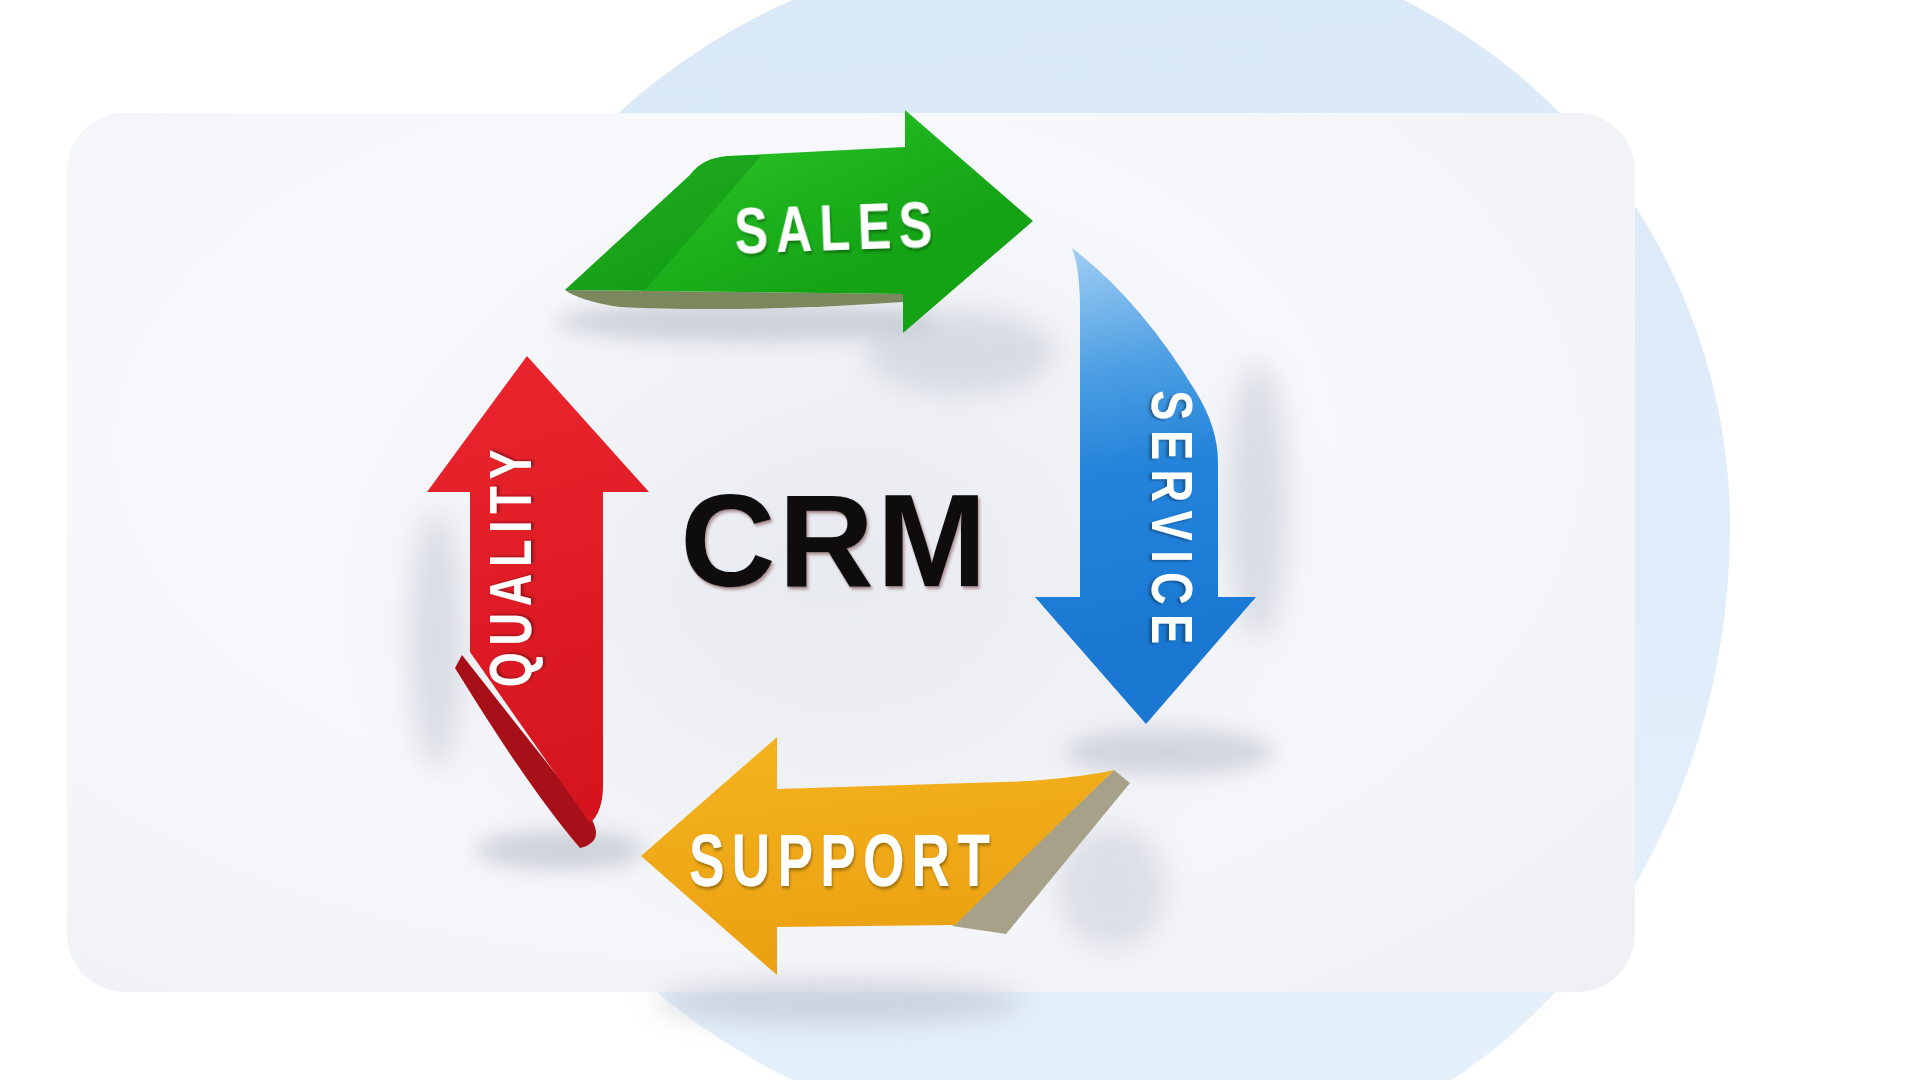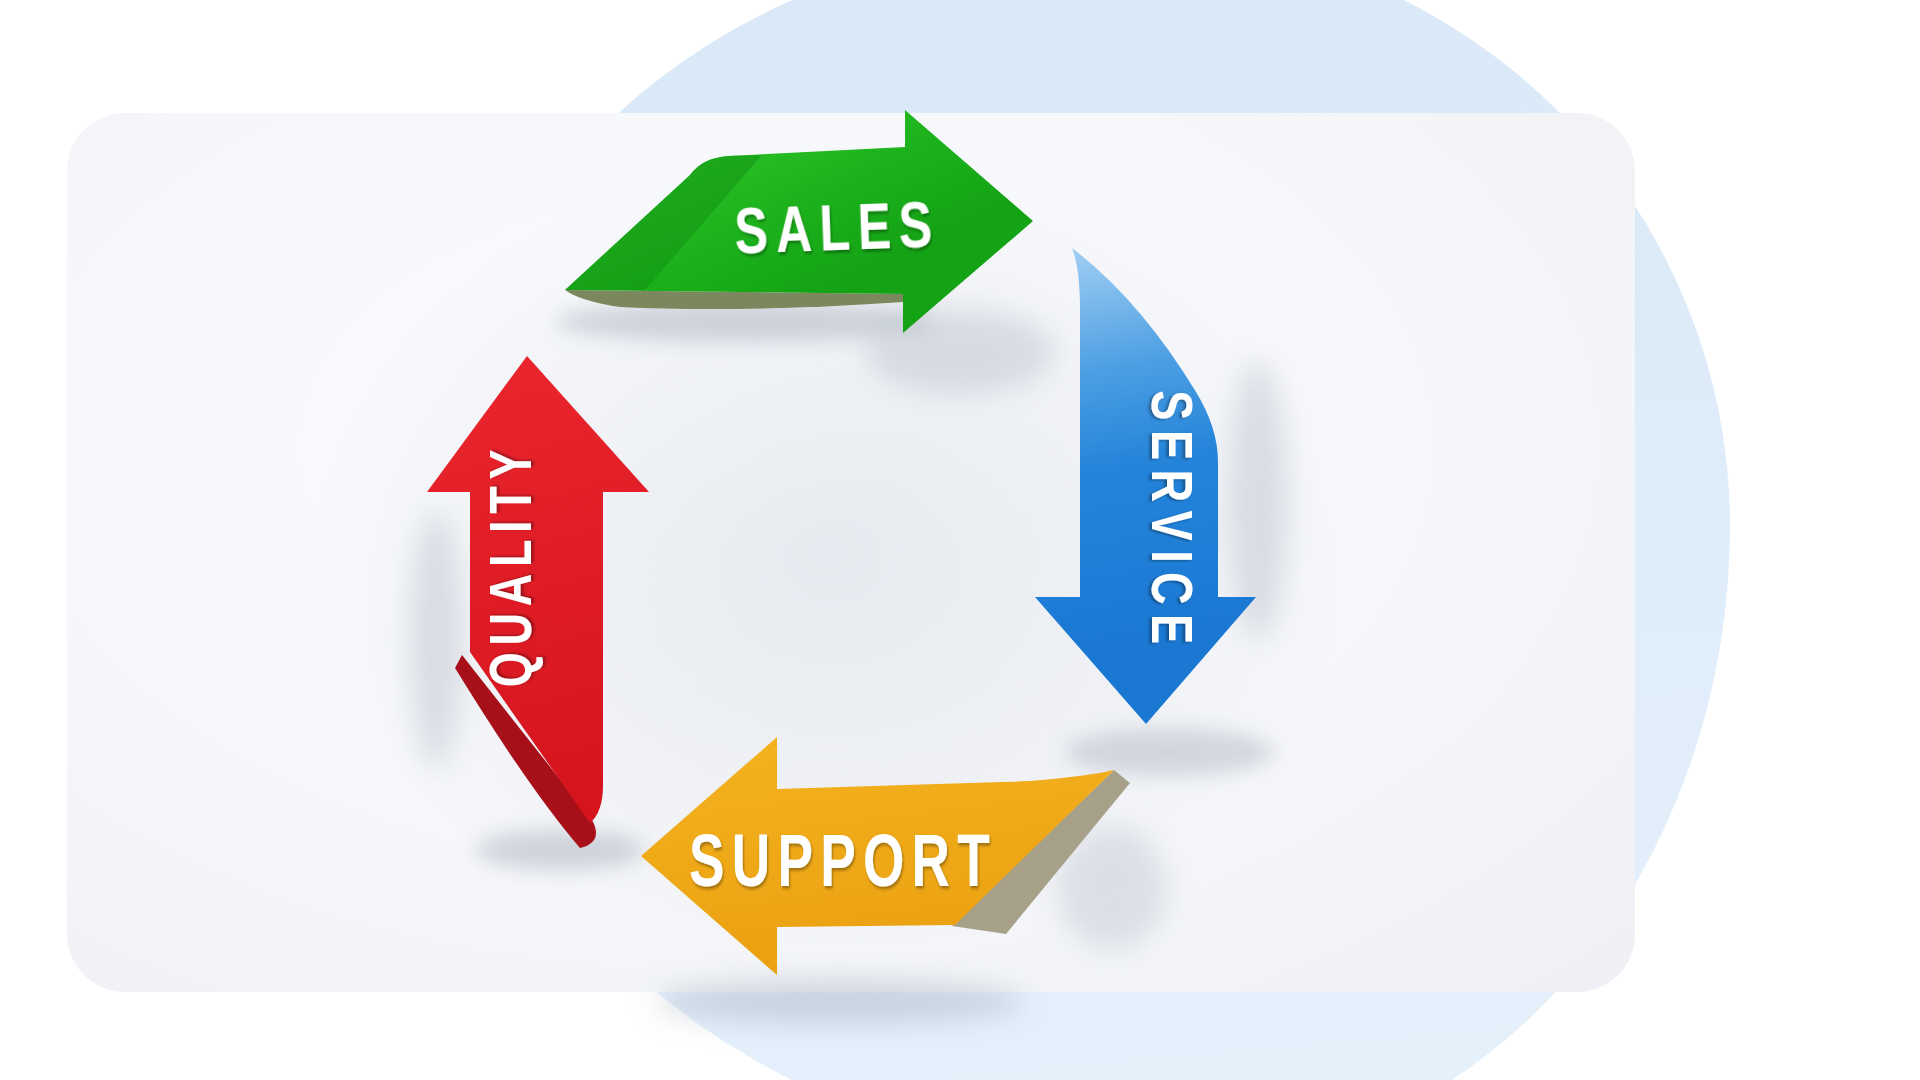--- a/index.html
+++ b/index.html
@@ -141,14 +141,15 @@
       <text class="arrow-label" transform="translate(843,886) scale(0.72,1)" text-anchor="middle" font-size="74" letter-spacing="10" filter="url(#txtsh)">SUPPORT</text>
     </g>
 
     <g>
       <path d="M 462 655 L 592 820 Q 604 842 580 848 Q 530 790 455 668 Z" fill="#a81019"></path>
       <path d="M 527 356 L 649 492 L 603 492 L 603 785 Q 603 812 590 823 L 470 652 L 470 492 L 427 492 Z" fill="url(#gRed)"></path>
       <text class="arrow-label" transform="translate(531,565) rotate(-90) scale(0.75,1)" text-anchor="middle" font-size="60" letter-spacing="9" filter="url(#txtsh)">QUALITY</text>
     </g>
   </svg>
 
+  <div class="crm">CRM</div>
 
 </div>
 
 </body></html>

